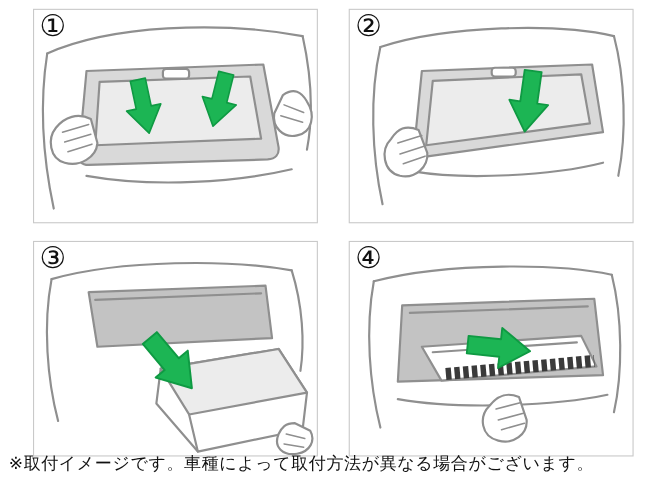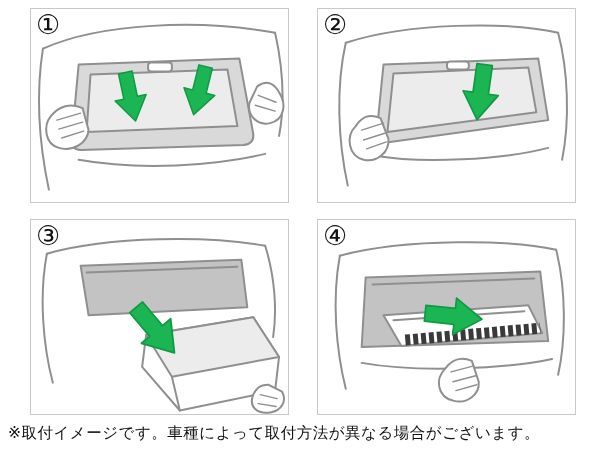--- a/index.html
+++ b/index.html
@@ -21,21 +21,21 @@
   .ln    { fill:none; stroke:var(--line-gray,#8f8f8f); stroke-width:2; stroke-linecap:round; stroke-linejoin:round; }
   .fin   { fill:none; stroke:var(--line-gray,#8f8f8f); stroke-width:1.4; stroke-linecap:round; }
   .fillL { fill:var(--shade-gray,#d9d9d9); stroke:var(--line-gray,#8f8f8f); stroke-width:2; stroke-linejoin:round; }
   .fillD { fill:var(--dark-shade,#c3c3c3); stroke:var(--line-gray,#8f8f8f); stroke-width:2; stroke-linejoin:round; }
   .hand, .white, .latch { fill:#ffffff; stroke:var(--line-gray,#8f8f8f); stroke-width:2; stroke-linejoin:round; }
   .inner { fill:#ececec; stroke:var(--line-gray,#8f8f8f); stroke-width:2; stroke-linejoin:round; }
   .arrow { fill:var(--arrow-green,#1cb554); stroke:var(--arrow-green-dark,#0f9a43); stroke-width:1.5; stroke-linejoin:round; }
   .pleats{ fill:none; stroke:var(--pleat-dark,#3a3a3a); stroke-width:11; stroke-dasharray:5 3; }
 
   .caption {
-    position:absolute; left:8px; bottom:6px; width:584px;
+    position:absolute; left:8px; bottom:18px; width:584px;
     font-size:15.5px; letter-spacing:0.5px; color:var(--text-black,#111);
     white-space:nowrap;
   }
 </style>
 </head>
 <body>
 
 <div class="page">
   <div class="grid">
 

